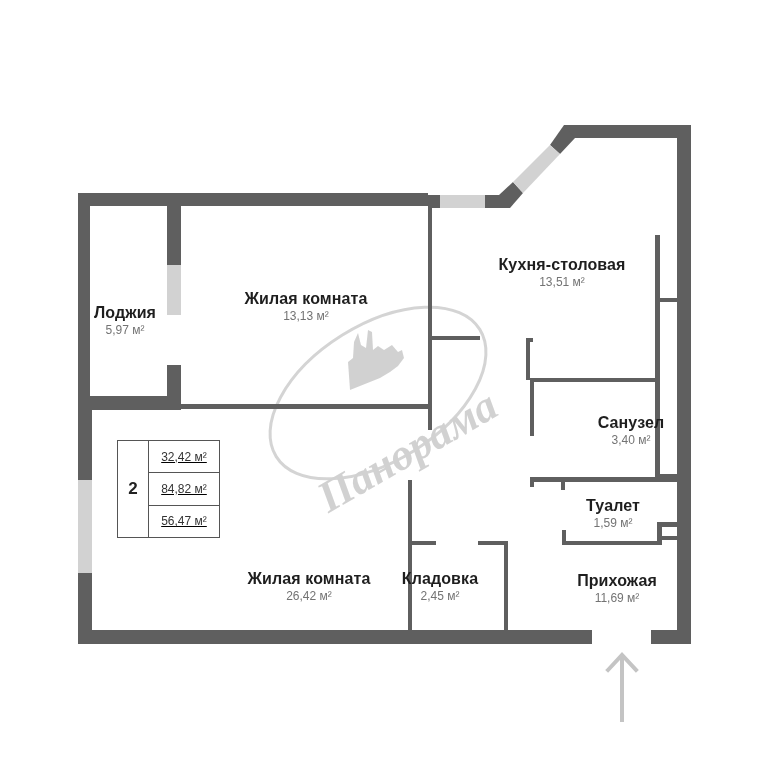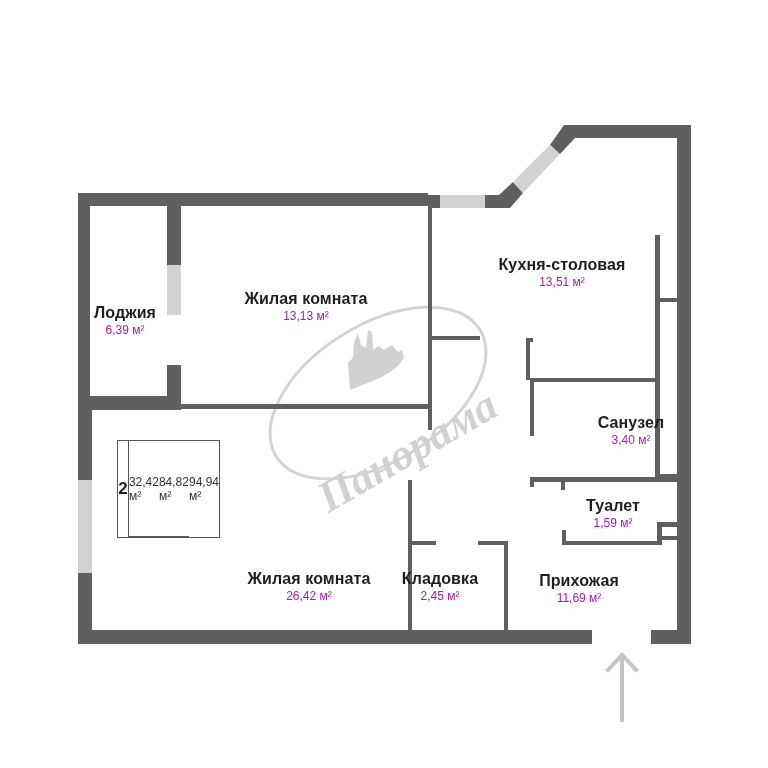--- a/index.html
+++ b/index.html
@@ -1,23 +1,23 @@
 <!DOCTYPE html>
 <html><head>
 <meta charset="utf-8">
 <style>
   html, body { margin:0; padding:0; background:#ffffff; }
   body { width:768px; height:768px; position:relative; overflow:hidden; font-family:"Liberation Sans", sans-serif; }
   #plan-svg { position:absolute; left:0; top:0; width:768px; height:768px; }
   .room-label { position:absolute; text-align:center; transform:translateX(-50%); white-space:nowrap; color:#1e1e1e; }
   .room-name { font-size:16px; font-weight:bold; letter-spacing:0.1px; line-height:18px; }
-  .room-area { font-size:12px; line-height:16px; color:#a21caf; }
+  .room-area { font-size:12px; line-height:16px; color:#737373; }
   .legend { position:absolute; left:117px; top:440px; width:103px; height:98px; border:1.5px solid #555; box-sizing:border-box; background:#fff; display:flex; }
   .legend-rooms { width:30px; border-right:1.5px solid #555; display:flex; align-items:center; justify-content:center; font-size:17px; font-weight:bold; color:#222; }
-  .legend-areas { flex:1; display:flex; flex-direction:row; }
+  .legend-areas { flex:1; display:flex; flex-direction:column;text-decoration:underline; }
   .legend-cell { flex:1; display:flex; align-items:center; justify-content:center; font-size:12px; color:#333; border-bottom:1.5px solid #555; }
   .legend-cell:last-child { border-bottom:none; }
 </style>
 </head>
 <body>
 
 <svg id="plan-svg" viewBox="0 0 768 768" xmlns="http://www.w3.org/2000/svg">
 
   <g opacity="0.9">
     <ellipse cx="378" cy="393" rx="120" ry="68" transform="rotate(-32 378 393)" fill="none" stroke="#d0d0d0" stroke-width="3"></ellipse>
@@ -94,27 +94,27 @@
     <line x1="622" y1="720" x2="622" y2="657"></line>
     <polyline points="608,670 622,655 636,670"></polyline>
   </g>
 </svg>
 
 <div class="legend">
   <div class="legend-rooms">2</div>
   <div class="legend-areas">
     <div class="legend-cell">32,42 м²</div>
     <div class="legend-cell">84,82 м²</div>
-    <div class="legend-cell">94,94 м²</div>
+    <div class="legend-cell">56,47 м²</div>
   </div>
 </div>
 
 <div class="room-label" style="left:125px;top:304px;">
   <div class="room-name">Лоджия</div>
-  <div class="room-area">6,39 м²</div>
+  <div class="room-area">5,97 м²</div>
 </div>
 <div class="room-label" style="left:306px;top:290px;">
   <div class="room-name">Жилая комната</div>
   <div class="room-area">13,13 м²</div>
 </div>
 <div class="room-label" style="left:562px;top:256px;">
   <div class="room-name">Кухня-столовая</div>
   <div class="room-area">13,51 м²</div>
 </div>
 <div class="room-label" style="left:631px;top:414px;">
@@ -126,16 +126,16 @@
   <div class="room-area">1,59 м²</div>
 </div>
 <div class="room-label" style="left:309px;top:570px;">
   <div class="room-name">Жилая комната</div>
   <div class="room-area">26,42 м²</div>
 </div>
 <div class="room-label" style="left:440px;top:570px;">
   <div class="room-name">Кладовка</div>
   <div class="room-area">2,45 м²</div>
 </div>
-<div class="room-label" style="left:579px;top:572px;">
+<div class="room-label" style="left:617px;top:572px;">
   <div class="room-name">Прихожая</div>
   <div class="room-area">11,69 м²</div>
 </div>
 
 </body></html>

